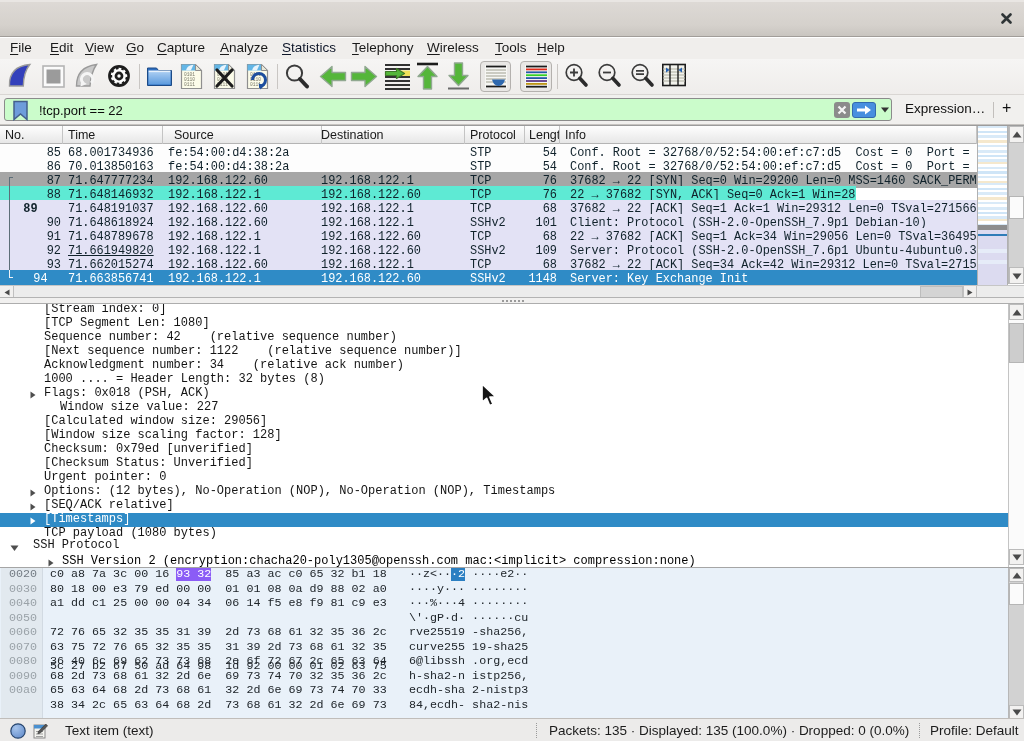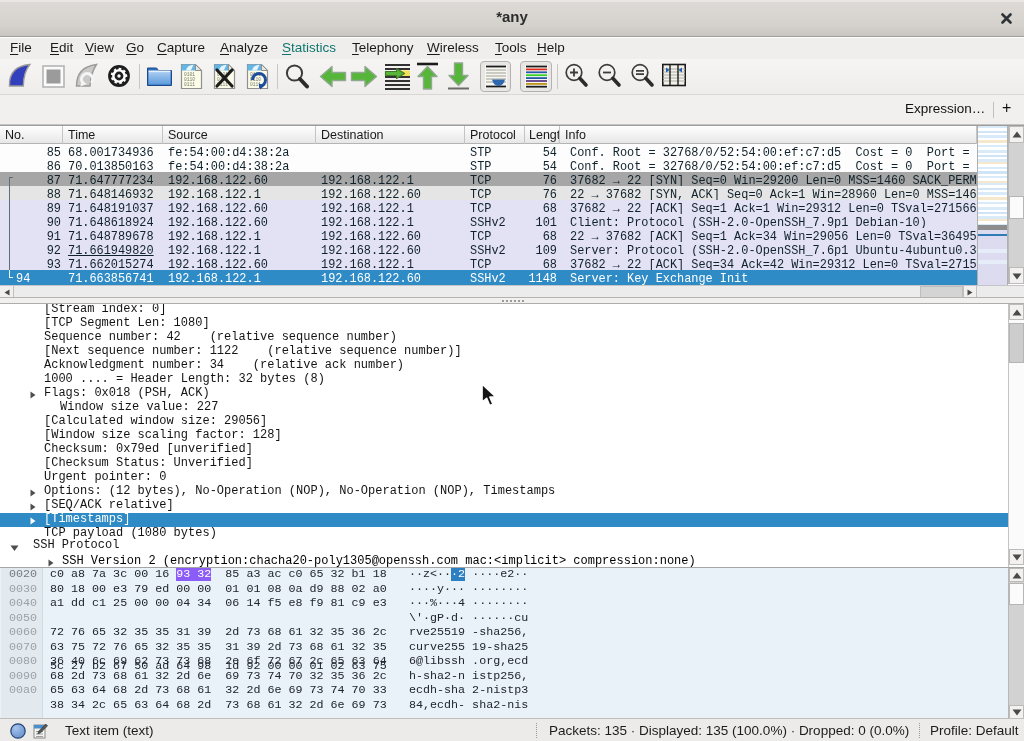--- a/index.html
+++ b/index.html
@@ -4,34 +4,33 @@
 *{margin:0;padding:0;box-sizing:border-box;}
 html,body{width:1024px;height:741px;overflow:hidden;}
 body{font-family:"Liberation Sans",sans-serif;position:relative;background:#fff;}
 .abs{position:absolute;}
 .mono{font-family:"Liberation Mono",monospace;white-space:pre;}
 </style></head>
 <body>
 
 <div class="abs" style="left:0;top:0;width:1024px;height:37px;background:linear-gradient(#dedad6,#d5d1cc 70%,#c9c5c0);border-bottom:1px solid #a19d99;">
  <div class="abs" style="left:0;top:0;width:1024px;height:2px;background:#e9e6e3;"></div>
- <div class="abs" style="left:0;top:8px;width:1024px;text-align:center;font-size:15px;font-weight:bold;color:#2d2d2d;">*any</div>
  <svg class="abs" style="left:1001px;top:13px;" width="11" height="11" viewBox="0 0 11 11">
       <path d="M1.5 1.5 L9.5 9.5 M9.5 1.5 L1.5 9.5" stroke="#2e3436" stroke-width="2.6" stroke-linecap="round"></path>
     </svg>
 </div>
 
 <div class="abs" style="left:0;top:38px;width:1024px;height:21px;background:#f0eeec;">
 <span class="abs" style="left:10px;top:2px;font-size:13.5px;color:#1a1a1a;"><span style="text-decoration:underline;text-underline-offset:2px;">F</span>ile</span>
 <span class="abs" style="left:50px;top:2px;font-size:13.5px;color:#1a1a1a;"><span style="text-decoration:underline;text-underline-offset:2px;">E</span>dit</span>
 <span class="abs" style="left:85px;top:2px;font-size:13.5px;color:#1a1a1a;"><span style="text-decoration:underline;text-underline-offset:2px;">V</span>iew</span>
 <span class="abs" style="left:126px;top:2px;font-size:13.5px;color:#1a1a1a;"><span style="text-decoration:underline;text-underline-offset:2px;">G</span>o</span>
 <span class="abs" style="left:157px;top:2px;font-size:13.5px;color:#1a1a1a;"><span style="text-decoration:underline;text-underline-offset:2px;">C</span>apture</span>
 <span class="abs" style="left:220px;top:2px;font-size:13.5px;color:#1a1a1a;"><span style="text-decoration:underline;text-underline-offset:2px;">A</span>nalyze</span>
-<span class="abs" style="left:282px;top:2px;font-size:13.5px;color:#0f766e;"><span style="text-decoration:underline;text-underline-offset:2px;">S</span>tatistics</span>
+<span class="abs" style="left:282px;top:2px;font-size:13.5px;color:#0f172a;"><span style="text-decoration:underline;text-underline-offset:2px;">S</span>tatistics</span>
 <span class="abs" style="left:352px;top:2px;font-size:13.5px;color:#1a1a1a;"><span style="text-decoration:underline;text-underline-offset:2px;">T</span>elephony</span>
 <span class="abs" style="left:427px;top:2px;font-size:13.5px;color:#1a1a1a;"><span style="text-decoration:underline;text-underline-offset:2px;">W</span>ireless</span>
 <span class="abs" style="left:495px;top:2px;font-size:13.5px;color:#1a1a1a;"><span style="text-decoration:underline;text-underline-offset:2px;">T</span>ools</span>
 <span class="abs" style="left:537px;top:2px;font-size:13.5px;color:#1a1a1a;"><span style="text-decoration:underline;text-underline-offset:2px;">H</span>elp</span>
 </div>
 <div class="abs" style="left:0;top:59px;width:1024px;height:36px;background:linear-gradient(#f6f5f4,#efedeb);border-bottom:1px solid #d9d6d3;">
 <svg class="abs" style="left:7px;top:4px;" width="25" height="25" viewBox="0 0 25 25">
 <path d="M2.5 23 C2 12 7 3 22.8 1.5 C17.5 8 16.5 15 16.3 23 Z" fill="#3340bb" stroke="#9a9a9a" stroke-width="1.4"></path>
     </svg>
 <svg class="abs" style="left:42px;top:6px;" width="23" height="23" viewBox="0 0 23 23">
@@ -199,35 +198,53 @@
 <g stroke="#1c1c1c" stroke-width="1.4">
         <line x1="8" y1="2" x2="8" y2="22"></line>
         <line x1="16" y1="2" x2="16" y2="22"></line>
       </g>
 <path d="M4 4.5 l3.5 2.5 l-3.5 2.5 z" fill="#2560b0"></path>
 <path d="M20 4.5 l-3.5 2.5 l3.5 2.5 z" fill="#2560b0"></path>
     </svg>
 </div>
 
 <div class="abs" style="left:0;top:95px;width:1024px;height:30px;background:#f1f0ee;border-bottom:1px solid #c6c3c0;">
+ <div class="abs" style="left:4px;top:3px;width:888px;height:23px;background:#cbfccb;border:1px solid #8b8b8b;border-radius:3px;">
+  <svg class="abs" style="left:4px;top:1px;" width="22" height="21" viewBox="0 0 22 21">
+        <path d="M5 1.5 h13 v18 l-6.5 -5.5 l-6.5 5.5 z" fill="#6d9ddb" stroke="#44608c" stroke-width="1.5"></path>
+      </svg>
+  <span class="abs" style="left:34px;top:4px;font-size:13px;color:#0c0c0c;">!tcp.port == 22</span>
+  <div class="abs" style="left:829px;top:3px;width:16px;height:16px;background:#8b8b8b;border-radius:3px;"></div>
+  <svg class="abs" style="left:832px;top:6px;" width="10" height="10" viewBox="0 0 10 10">
+        <path d="M1.5 1.5 L8.5 8.5 M8.5 1.5 L1.5 8.5" stroke="#f4f4f4" stroke-width="2.2"></path>
+      </svg>
+  <div class="abs" style="left:847px;top:3px;width:24px;height:16px;background:#478fdf;border:1px solid #3269ae;border-radius:3px;"></div>
+  <svg class="abs" style="left:851px;top:6px;" width="16" height="10" viewBox="0 0 16 10">
+        <path d="M1 5 h8 M7 5 l-3.5 -3.5 M7 5 l-3.5 3.5" stroke="#fff" stroke-width="0"></path>
+        <path d="M1 3.4 h8 v-3 l6 4.6 l-6 4.6 v-3 h-8 z" fill="#fff"></path>
+      </svg>
+  <svg class="abs" style="left:875px;top:7px;" width="10" height="8" viewBox="0 0 10 8">
+        <path d="M1 1.5 h8 l-4 5 z" fill="#333"></path>
+      </svg>
+ </div>
  <span class="abs" style="left:905px;top:6px;font-size:13.5px;color:#111;">Expression…</span>
  <div class="abs" style="left:993px;top:7px;width:1px;height:16px;background:#c2bfbc;"></div>
  <span class="abs" style="left:1002px;top:4px;font-size:16px;color:#111;">+</span>
 </div>
 
 <div class="abs" style="left:0;top:125px;width:1024px;height:173px;background:#fff;">
 <div class="abs" style="left:0;top:0;width:1024px;height:1px;background:#9c9c9c;"></div>
 <div class="abs" style="left:0;top:1px;width:977px;height:18px;background:linear-gradient(#fefefe,#e7e7e7);border-bottom:1px solid #b4b4b4;">
 <div class="abs" style="left:0px;top:0;width:63px;height:18px;border-right:1px solid #c4c4c4;overflow:hidden;">
         <span class="abs" style="left:5px;top:2px;font-size:12.5px;color:#191919;">No.</span>
       </div>
 <div class="abs" style="left:63px;top:0;width:100px;height:18px;border-right:1px solid #c4c4c4;overflow:hidden;">
         <span class="abs" style="left:5px;top:2px;font-size:12.5px;color:#191919;">Time</span>
       </div>
-<div class="abs" style="left:163px;top:0;width:153px;height:28px;border-right:1px solid #c4c4c4;overflow:hidden;">
+<div class="abs" style="left:169px;top:0;width:153px;height:28px;border-right:1px solid #c4c4c4;overflow:hidden;">
         <span class="abs" style="left:5px;top:2px;font-size:12.5px;color:#191919;">Source</span>
       </div>
 <div class="abs" style="left:316px;top:0;width:149px;height:18px;border-right:1px solid #c4c4c4;overflow:hidden;">
         <span class="abs" style="left:5px;top:2px;font-size:12.5px;color:#191919;">Destination</span>
       </div>
 <div class="abs" style="left:465px;top:0;width:60px;height:18px;border-right:1px solid #c4c4c4;overflow:hidden;">
         <span class="abs" style="left:5px;top:2px;font-size:12.5px;color:#191919;">Protocol</span>
       </div>
 <div class="abs" style="left:525px;top:0;width:35px;height:18px;border-right:1px solid #c4c4c4;overflow:hidden;">
         <span class="abs" style="left:4px;top:2px;font-size:12.5px;color:#191919;">Length</span>
@@ -256,31 +273,31 @@
 </div>
 <div class="abs mono" style="left:0;top:47px;width:977px;height:16px;background:#a6a6a6;color:#10222b;font-size:11.9px;line-height:14px;padding-top:2px;overflow:hidden;">
 <span class="abs" style="left:0;top:2px;width:61px;text-align:right;">87</span>
 <span class="abs" style="left:68px;top:2px;">71.647777234</span>
 <span class="abs" style="left:168px;top:2px;">192.168.122.60</span>
 <span class="abs" style="left:321px;top:2px;">192.168.122.1</span>
 <span class="abs" style="left:470px;top:2px;">TCP</span>
 <span class="abs" style="left:500px;top:2px;width:57px;text-align:right;">76</span>
 <span class="abs" style="left:570px;top:2px;">37682 → 22 [SYN] Seq=0 Win=29200 Len=0 MSS=1460 SACK_PERM=1 TSval=2715667174 TSecr=0 WS=128</span>
 </div>
-<div class="abs mono" style="left:0;top:61px;width:977px;height:16px;background:#e5e5e5;color:#10222b;font-size:11.9px;line-height:14px;padding-top:2px;overflow:hidden;">
+<div class="abs mono" style="left:0;top:61px;width:856px;height:16px;background:#5eead4;color:#10222b;font-size:11.9px;line-height:14px;padding-top:2px;overflow:hidden;">
 <span class="abs" style="left:0;top:2px;width:61px;text-align:right;">88</span>
 <span class="abs" style="left:68px;top:2px;">71.648146932</span>
 <span class="abs" style="left:168px;top:2px;">192.168.122.1</span>
 <span class="abs" style="left:321px;top:2px;">192.168.122.60</span>
 <span class="abs" style="left:470px;top:2px;">TCP</span>
 <span class="abs" style="left:500px;top:2px;width:57px;text-align:right;">76</span>
 <span class="abs" style="left:570px;top:2px;">22 → 37682 [SYN, ACK] Seq=0 Ack=1 Win=28960 Len=0 MSS=1460 SACK_PERM=1 TSval=3649595154</span>
 </div>
 <div class="abs mono" style="left:0;top:75px;width:977px;height:16px;background:#e3e2f5;color:#10222b;font-size:11.9px;line-height:14px;padding-top:2px;overflow:hidden;">
-<span class="abs" style="left:0;top:2px;width:61px;text-align:right;">89</span>
+<span class="abs" style="left:0;top:2px;width:61px;text-align:center;font-weight:bold;">89</span>
 <span class="abs" style="left:68px;top:2px;">71.648191037</span>
 <span class="abs" style="left:168px;top:2px;">192.168.122.60</span>
 <span class="abs" style="left:321px;top:2px;">192.168.122.1</span>
 <span class="abs" style="left:470px;top:2px;">TCP</span>
 <span class="abs" style="left:500px;top:2px;width:57px;text-align:right;">68</span>
 <span class="abs" style="left:570px;top:2px;">37682 → 22 [ACK] Seq=1 Ack=1 Win=29312 Len=0 TSval=2715667174 TSecr=3649595154</span>
 </div>
 <div class="abs mono" style="left:0;top:89px;width:977px;height:16px;background:#e3e2f5;color:#10222b;font-size:11.9px;line-height:14px;padding-top:2px;overflow:hidden;">
 <span class="abs" style="left:0;top:2px;width:61px;text-align:right;">90</span>
 <span class="abs" style="left:68px;top:2px;">71.648618924</span>
@@ -311,21 +328,21 @@
 <div class="abs mono" style="left:0;top:131px;width:977px;height:16px;background:#e3e2f5;color:#10222b;font-size:11.9px;line-height:14px;padding-top:2px;overflow:hidden;">
 <span class="abs" style="left:0;top:2px;width:61px;text-align:right;">93</span>
 <span class="abs" style="left:68px;top:2px;">71.662015274</span>
 <span class="abs" style="left:168px;top:2px;">192.168.122.60</span>
 <span class="abs" style="left:321px;top:2px;">192.168.122.1</span>
 <span class="abs" style="left:470px;top:2px;">TCP</span>
 <span class="abs" style="left:500px;top:2px;width:57px;text-align:right;">68</span>
 <span class="abs" style="left:570px;top:2px;">37682 → 22 [ACK] Seq=34 Ack=42 Win=29312 Len=0 TSval=2715667188 TSecr=3649595168</span>
 </div>
 <div class="abs mono" style="left:0;top:145px;width:977px;height:16px;background:#2f8bc6;color:#ffffff;font-size:11.9px;line-height:14px;padding-top:2px;overflow:hidden;">
-<span class="abs" style="left:16px;top:2px;width:61px;text-align:left;">94</span>
+<span class="abs" style="left:10px;top:2px;width:61px;text-align:center;">94</span>
 <span class="abs" style="left:68px;top:2px;">71.663856741</span>
 <span class="abs" style="left:168px;top:2px;">192.168.122.1</span>
 <span class="abs" style="left:321px;top:2px;">192.168.122.60</span>
 <span class="abs" style="left:470px;top:2px;">SSHv2</span>
 <span class="abs" style="left:500px;top:2px;width:57px;text-align:right;">1148</span>
 <span class="abs" style="left:570px;top:2px;">Server: Key Exchange Init</span>
 </div>
 <div class="abs" style="left:9px;top:52px;width:1px;height:93px;background:#5d6e78;"></div>
 <div class="abs" style="left:9px;top:52px;width:4px;height:1px;background:#5d6e78;"></div>
 <div class="abs" style="left:9px;top:145px;width:1px;height:8px;background:#eef2f6;"></div>

